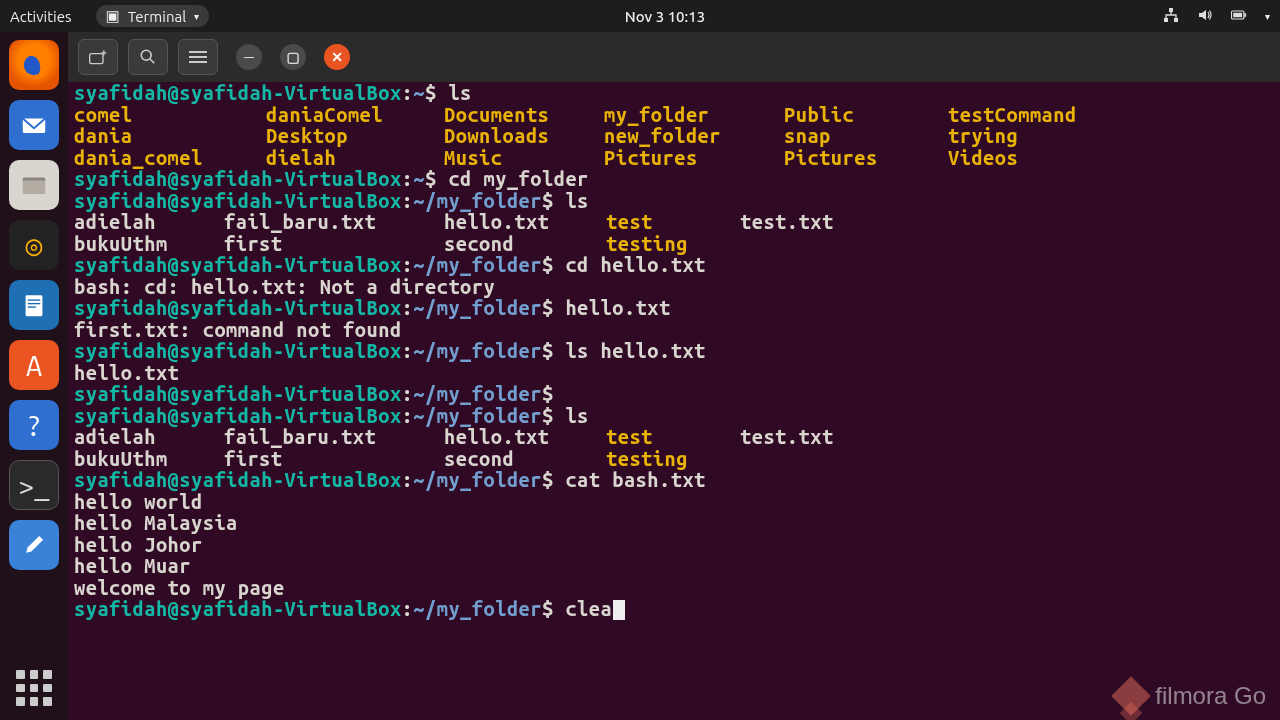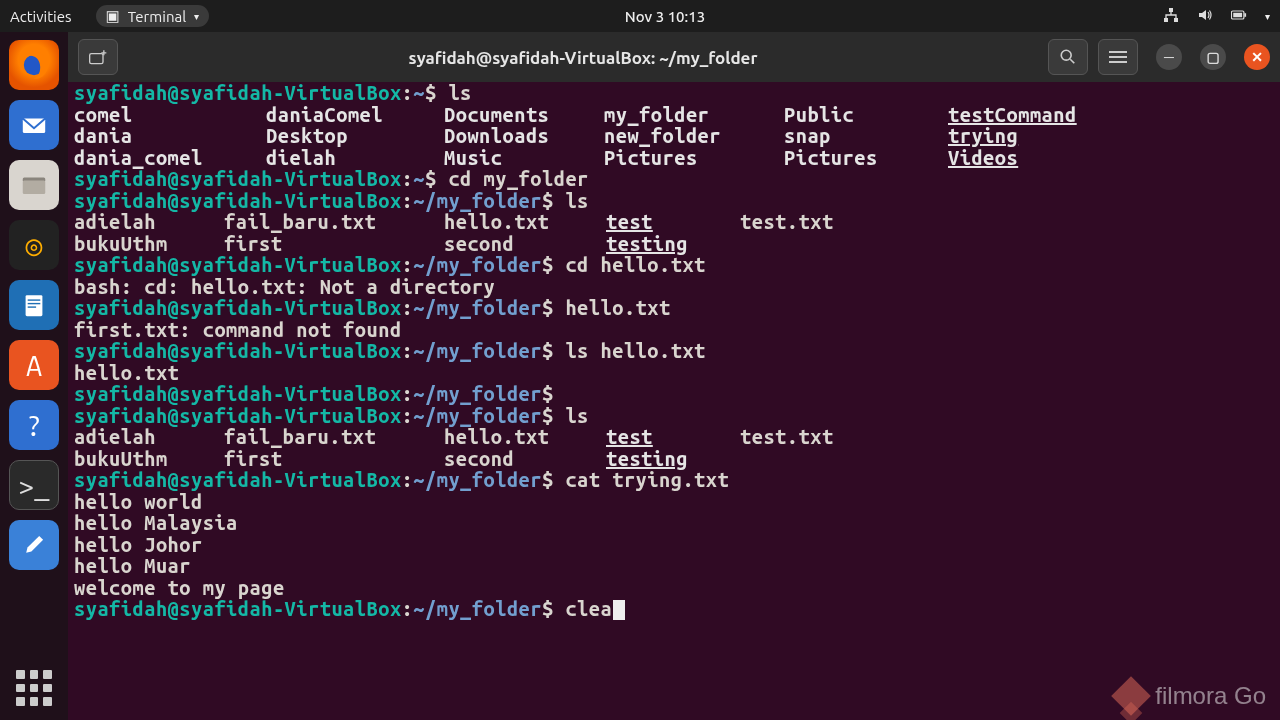--- a/index.html
+++ b/index.html
@@ -138,21 +138,21 @@
     padding: 0 6px;
     font-size: 20px;
     line-height: 21.5px;
     color: #eee;
     white-space: pre;
     letter-spacing: 0.5px;
     font-weight: 600;
   }
   .u { color: #14b8a6; }   
   .p { color: #729fcf; }   
-  .d { color: #e5e5e5; text-decoration: underline; }   
+  .d { color: #eab308; }   
   .t { color: #d9d5cf; }   
   .cursor {
     display: inline-block;
     width: 12px;
     height: 20px;
     background: #eee;
     vertical-align: text-bottom;
     margin-left: 1px;
   }
 
@@ -271,21 +271,20 @@
 </div>
 
 <div class="window">
   <div class="titlebar">
     <div class="tb-btn">
       <svg width="20" height="18" viewBox="0 0 24 20">
           <rect x="2" y="6" width="16" height="12" rx="2" fill="none" stroke="#ccc" stroke-width="1.6"></rect>
           <path d="M16 2 h6 M19 -1 v6" stroke="#ccc" stroke-width="1.6" transform="translate(0,3)"></path>
         </svg>
     </div>
-    <div class="title">syafidah@syafidah-VirtualBox: ~/my_folder</div>
     <div class="tb-btn">
       <svg width="18" height="18" viewBox="0 0 20 20">
           <circle cx="8" cy="8" r="5.5" fill="none" stroke="#ccc" stroke-width="1.8"></circle>
           <path d="M12.5 12.5 L17 17" stroke="#ccc" stroke-width="1.8"></path>
         </svg>
     </div>
     <div class="tb-btn">
       <svg width="18" height="14" viewBox="0 0 18 14">
           <rect y="1" width="18" height="2" fill="#ccc"></rect>
           <rect y="6" width="18" height="2" fill="#ccc"></rect>
@@ -308,21 +307,21 @@
 <span class="u">syafidah@syafidah-VirtualBox</span><span class="t">:</span><span class="p">~/my_folder</span><span class="t">$</span><span class="t"> </span><span class="t">cd hello.txt</span>
 <span class="t">bash: cd: hello.txt: Not a directory</span>
 <span class="u">syafidah@syafidah-VirtualBox</span><span class="t">:</span><span class="p">~/my_folder</span><span class="t">$</span><span class="t"> </span><span class="t">hello.txt</span>
 <span class="t">first.txt: command not found</span>
 <span class="u">syafidah@syafidah-VirtualBox</span><span class="t">:</span><span class="p">~/my_folder</span><span class="t">$</span><span class="t"> </span><span class="t">ls hello.txt</span>
 <span class="t">hello.txt</span>
 <span class="u">syafidah@syafidah-VirtualBox</span><span class="t">:</span><span class="p">~/my_folder</span><span class="t">$</span><span class="t"> </span>
 <span class="u">syafidah@syafidah-VirtualBox</span><span class="t">:</span><span class="p">~/my_folder</span><span class="t">$</span><span class="t"> </span><span class="t">ls</span>
 <span class="t"><span style="display:inline-block;width:150px">adielah</span><span style="display:inline-block;width:220px">fail_baru.txt</span><span style="display:inline-block;width:162px">hello.txt</span><span class="d" style="display:inline-block;width:134px">test</span><span>test.txt</span></span>
 <span class="t"><span style="display:inline-block;width:150px">bukuUthm</span><span style="display:inline-block;width:220px">first</span><span style="display:inline-block;width:162px">second</span><span class="d" style="display:inline-block;width:134px">testing</span><span></span></span>
-<span class="u">syafidah@syafidah-VirtualBox</span><span class="t">:</span><span class="p">~/my_folder</span><span class="t">$</span><span class="t"> </span><span class="t">cat trying.txt</span>
+<span class="u">syafidah@syafidah-VirtualBox</span><span class="t">:</span><span class="p">~/my_folder</span><span class="t">$</span><span class="t"> </span><span class="t">cat bash.txt</span>
 <span class="t">hello world</span>
 <span class="t">hello Malaysia</span>
 <span class="t">hello Johor</span>
 <span class="t">hello Muar</span>
 <span class="t">welcome to my page</span>
 <span class="u">syafidah@syafidah-VirtualBox</span><span class="t">:</span><span class="p">~/my_folder</span><span class="t">$</span><span class="t"> </span><span class="t">clea</span><span class="cursor"></span></div>
 </div>
 
 <div class="watermark">
   <span class="wm-diamond"></span>

